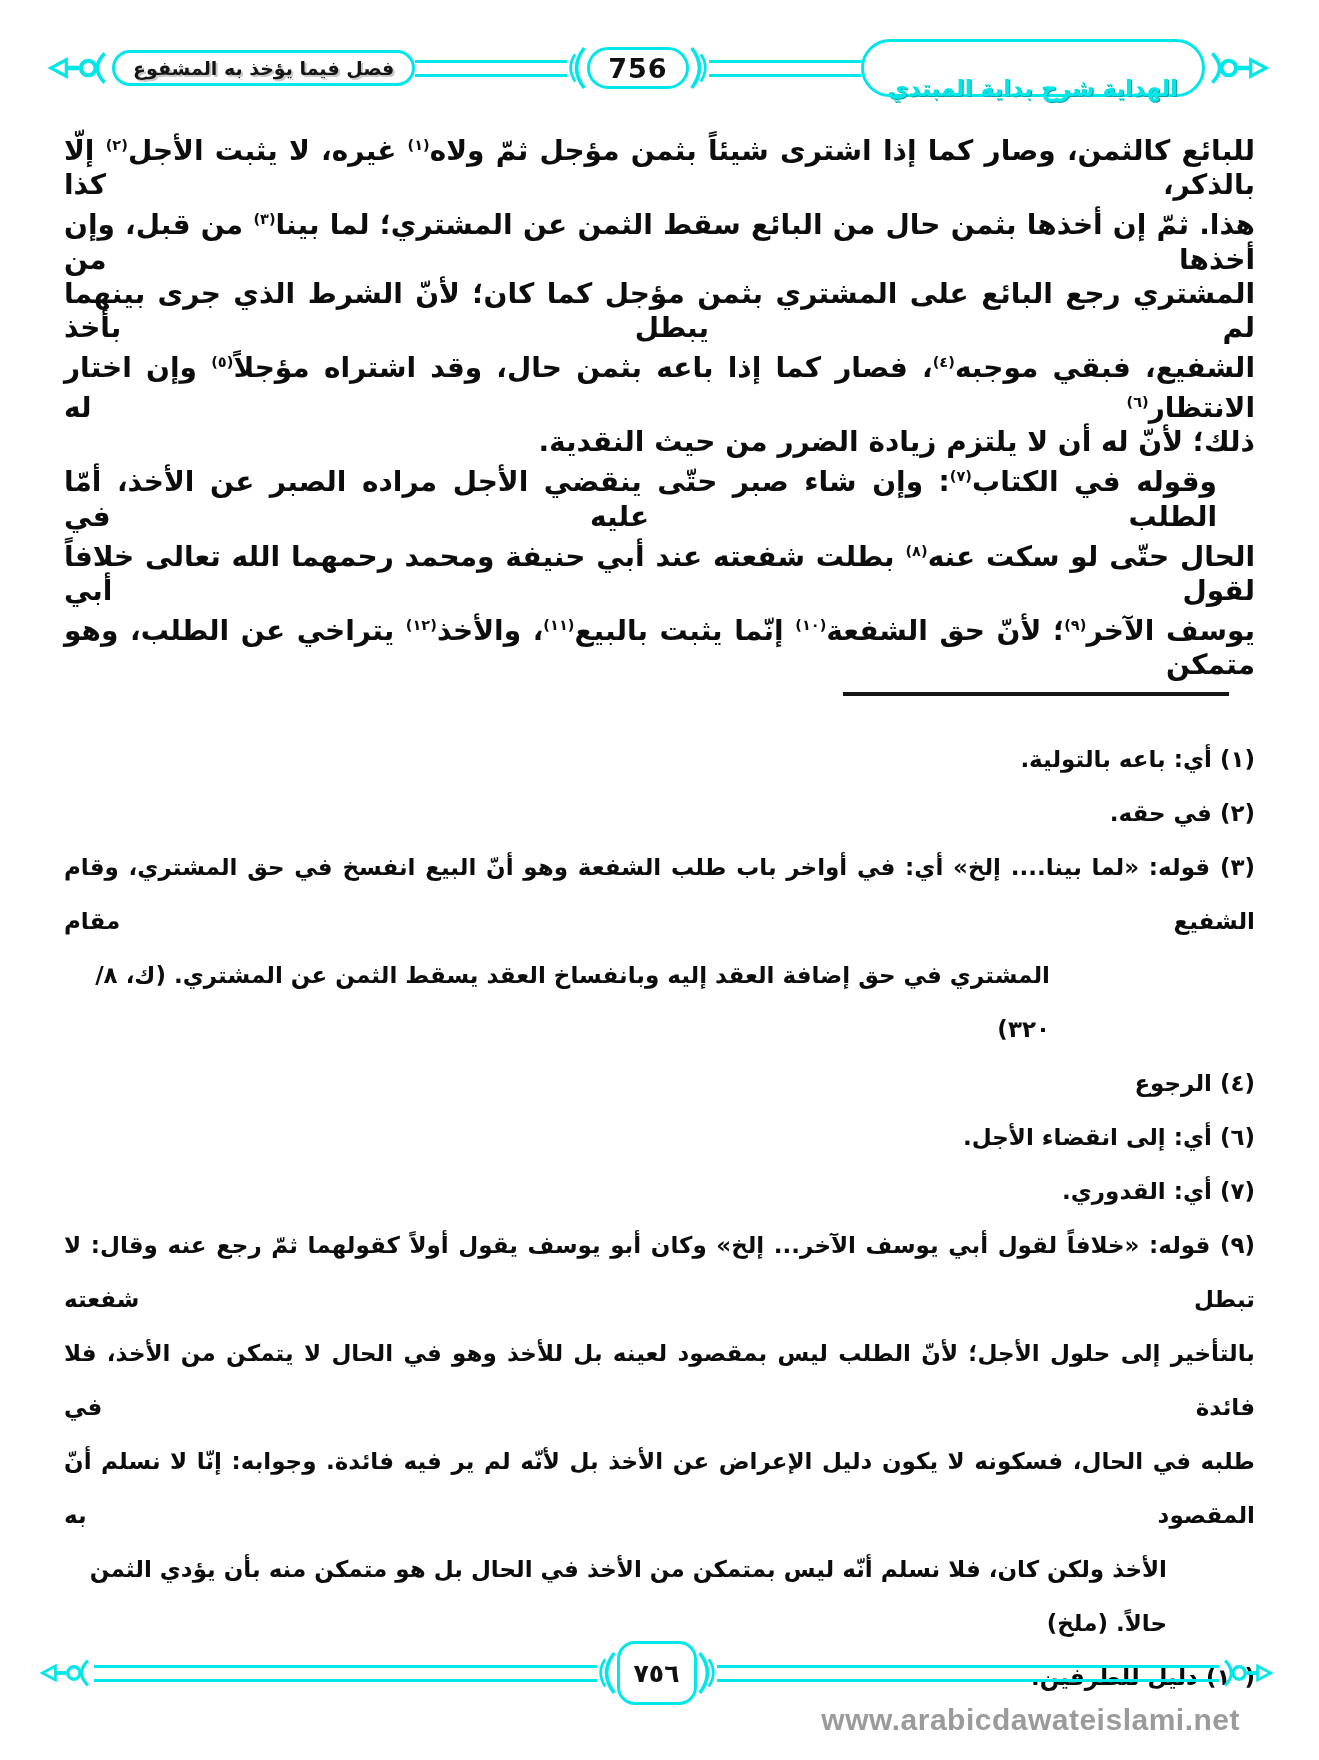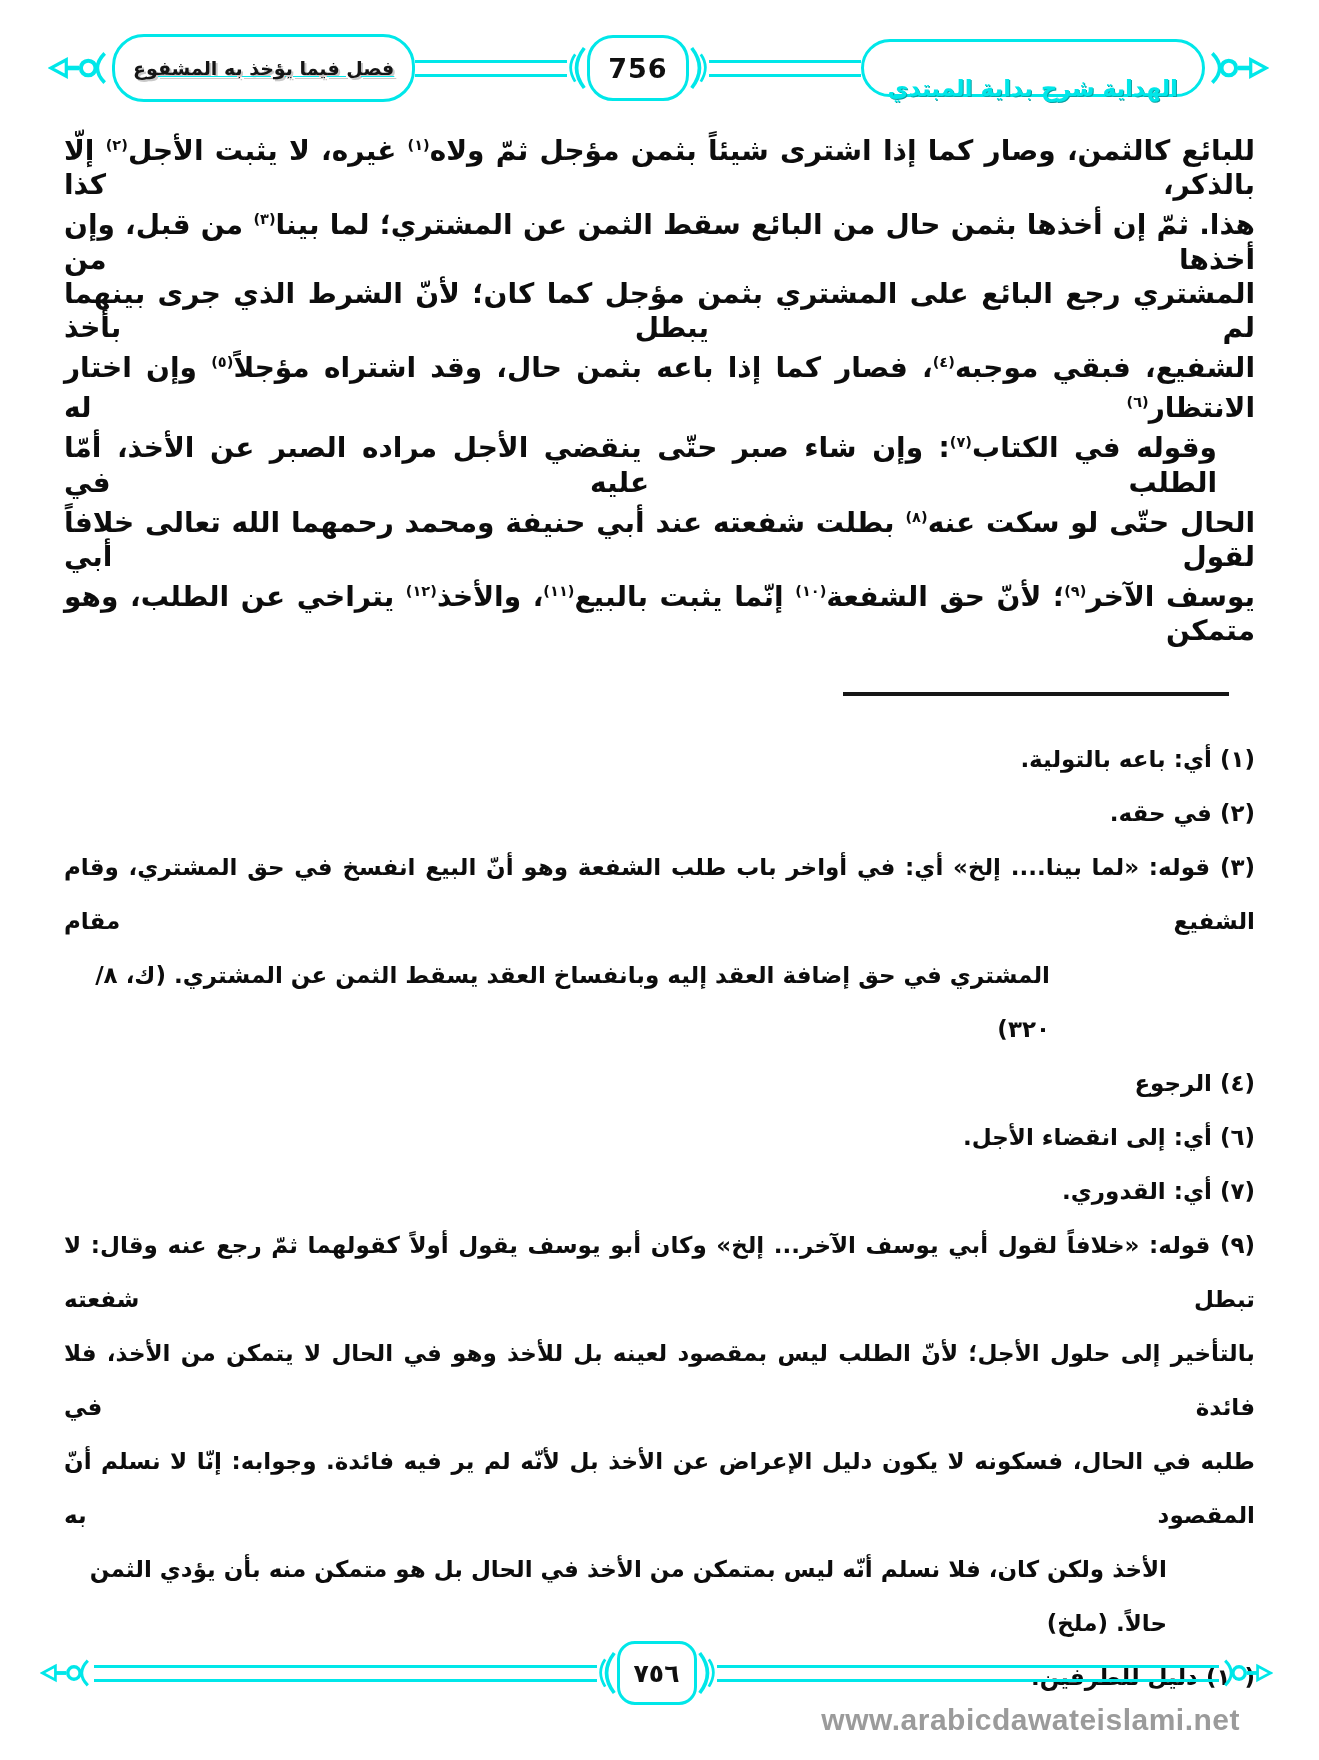--- a/index.html
+++ b/index.html
@@ -13,26 +13,26 @@
   
   .page-header {
     position:absolute; top:36px; left:48px; right:50px; height:64px;
     display:flex; align-items:center; direction:ltr; color:var(--accent);
   }
   .h-band { flex:1 1 0; height:11px; border-top:3px solid var(--accent); border-bottom:3px solid var(--accent); }
   .h-capsule {
     border:3px solid var(--accent); background:#fff; border-radius:32px;
     display:flex; align-items:center; justify-content:center; box-sizing:border-box;
   }
-  .cap-section { height:68px; padding:0 18px;text-decoration:underline; }
+  .cap-section { height:36px; padding:0 18px; }
   .cap-section .t {
     color:#151515; font-size:19px; font-weight:700; direction:rtl; white-space:nowrap;
     text-shadow:2px 2px 0 #c9c9c9;
   }
-  .cap-num { height:66px; min-width:102px; border-radius:26px; }
+  .cap-num { height:42px; min-width:102px; border-radius:26px; }
   .cap-num .t { color:#101010; font-size:27px; font-weight:700; letter-spacing:1px; }
   .cap-title { height:58px; padding:0 24px; border-radius:30px; }
   .cap-title .t {
     color:var(--accent); font-size:23px; font-weight:700; direction:rtl; white-space:nowrap;
     text-shadow:1px 1px 0 #0a9fa1;
     margin-top:40px;
   }
   .ornament { flex:0 0 auto; display:block; }
   .flip { transform:scaleX(-1); }
 
@@ -118,20 +118,21 @@
       <path d="M36 22 h14" stroke="currentColor" stroke-width="5"></path>
       <path d="M50 13 l17 9 -17 9 z" fill="#fff" stroke="currentColor" stroke-width="3.5"></path>
     </svg>
   </header>
 
   <main class="body-text">
     <div class="line">للبائع كالثمن، وصار كما إذا اشترى شيئاً بثمن مؤجل ثمّ ولاه<sup>(١)</sup> غيره، لا يثبت الأجل<sup>(٢)</sup> إلّا بالذكر، كذا</div>
     <div class="line">هذا. ثمّ إن أخذها بثمن حال من البائع سقط الثمن عن المشتري؛ لما بينا<sup>(٣)</sup> من قبل، وإن أخذها من</div>
     <div class="line">المشتري رجع البائع على المشتري بثمن مؤجل كما كان؛ لأنّ الشرط الذي جرى بينهما لم يبطل بأخذ</div>
     <div class="line">الشفيع، فبقي موجبه<sup>(٤)</sup>، فصار كما إذا باعه بثمن حال، وقد اشتراه مؤجلاً<sup>(٥)</sup> وإن اختار الانتظار<sup>(٦)</sup> له</div>
+    <div class="line end">ذلك؛ لأنّ له أن لا يلتزم زيادة الضرر من حيث النقدية.</div>
     <div class="line p-start">وقوله في الكتاب<sup>(٧)</sup>: وإن شاء صبر حتّى ينقضي الأجل مراده الصبر عن الأخذ، أمّا الطلب عليه في</div>
     <div class="line">الحال حتّى لو سكت عنه<sup>(٨)</sup> بطلت شفعته عند أبي حنيفة ومحمد رحمهما الله تعالى خلافاً لقول أبي</div>
     <div class="line">يوسف الآخر<sup>(٩)</sup>؛ لأنّ حق الشفعة<sup>(١٠)</sup> إنّما يثبت بالبيع<sup>(١١)</sup>، والأخذ<sup>(١٢)</sup> يتراخي عن الطلب، وهو متمكن</div>
   </main>
 
   <div class="fn-divider"></div>
 
   <section class="footnotes">
     <div class="fn">(١) أي: باعه بالتولية.</div>
     <div class="fn">(٢) في حقه.</div>

